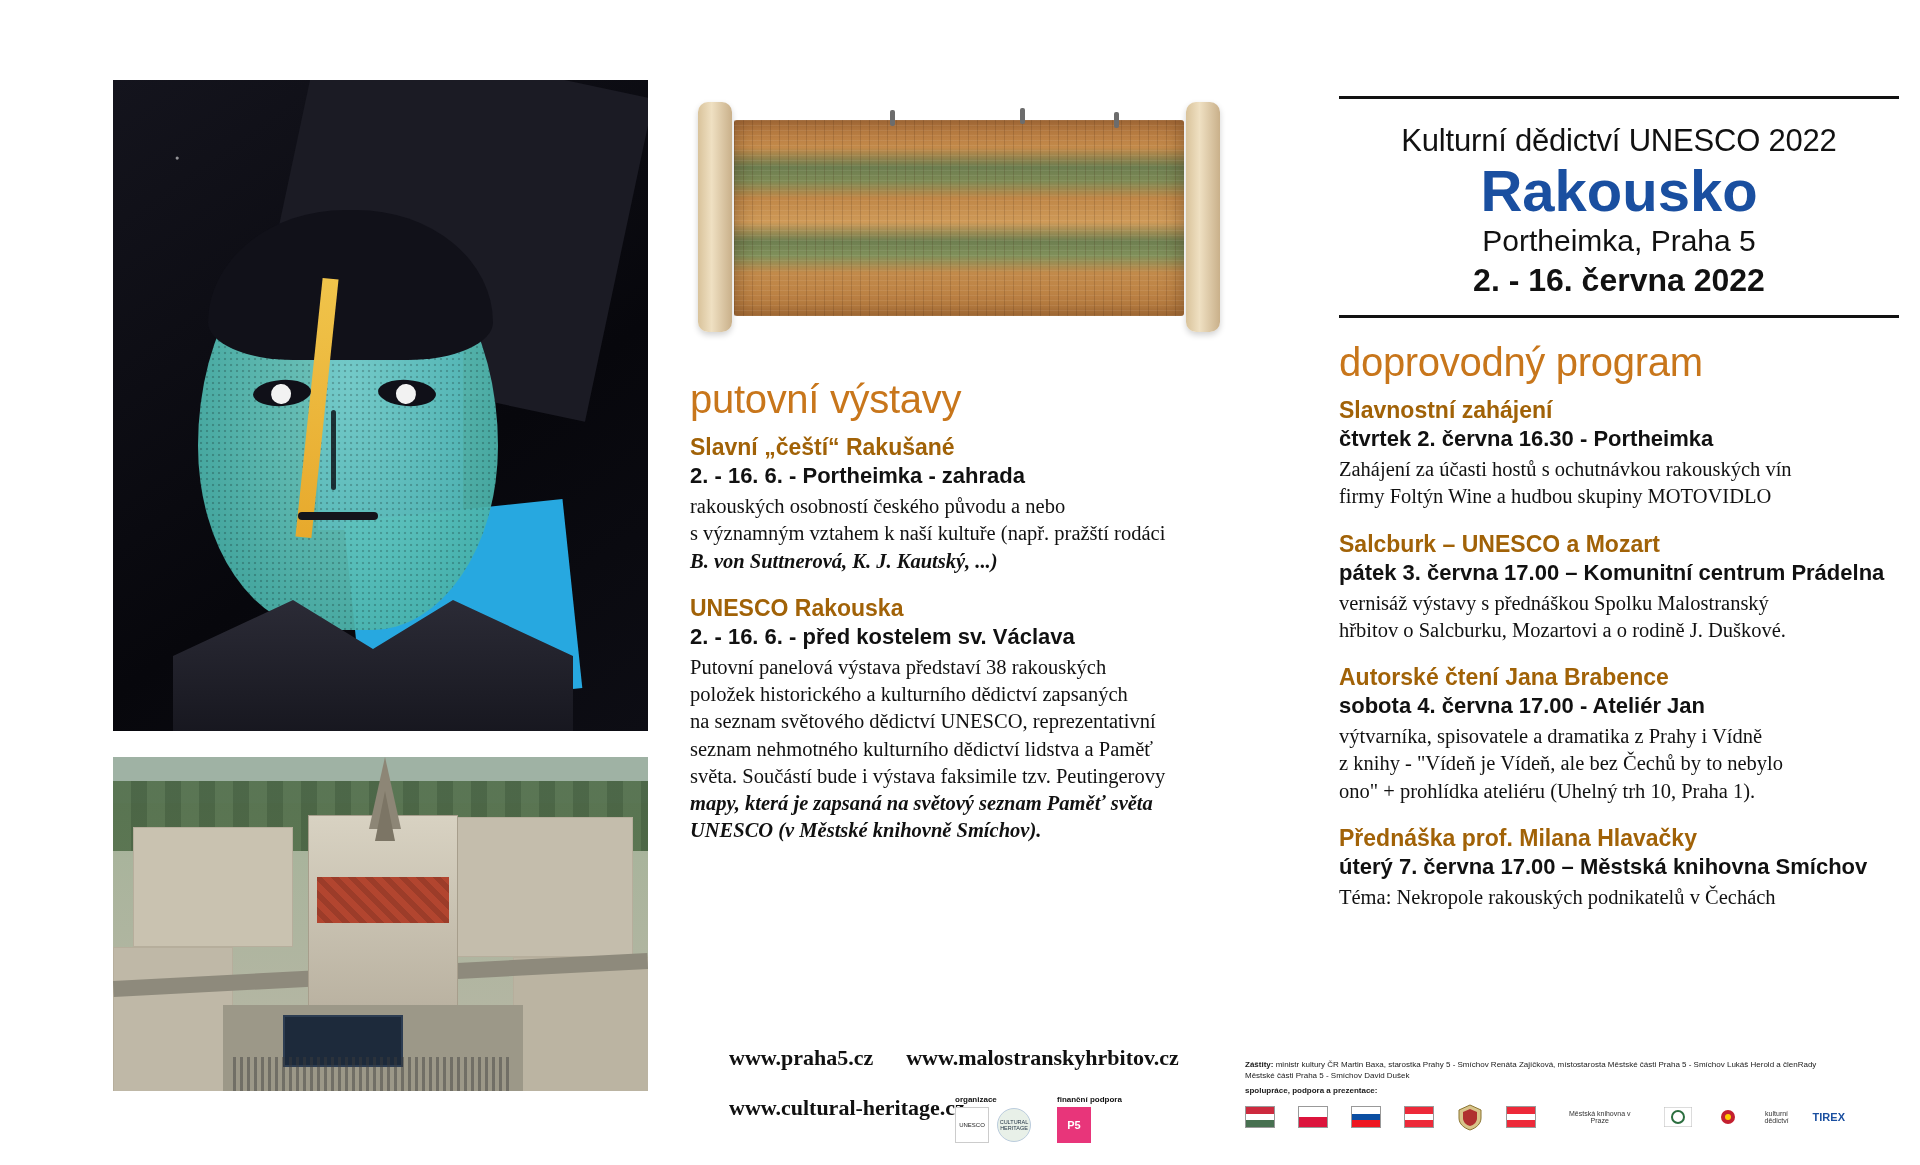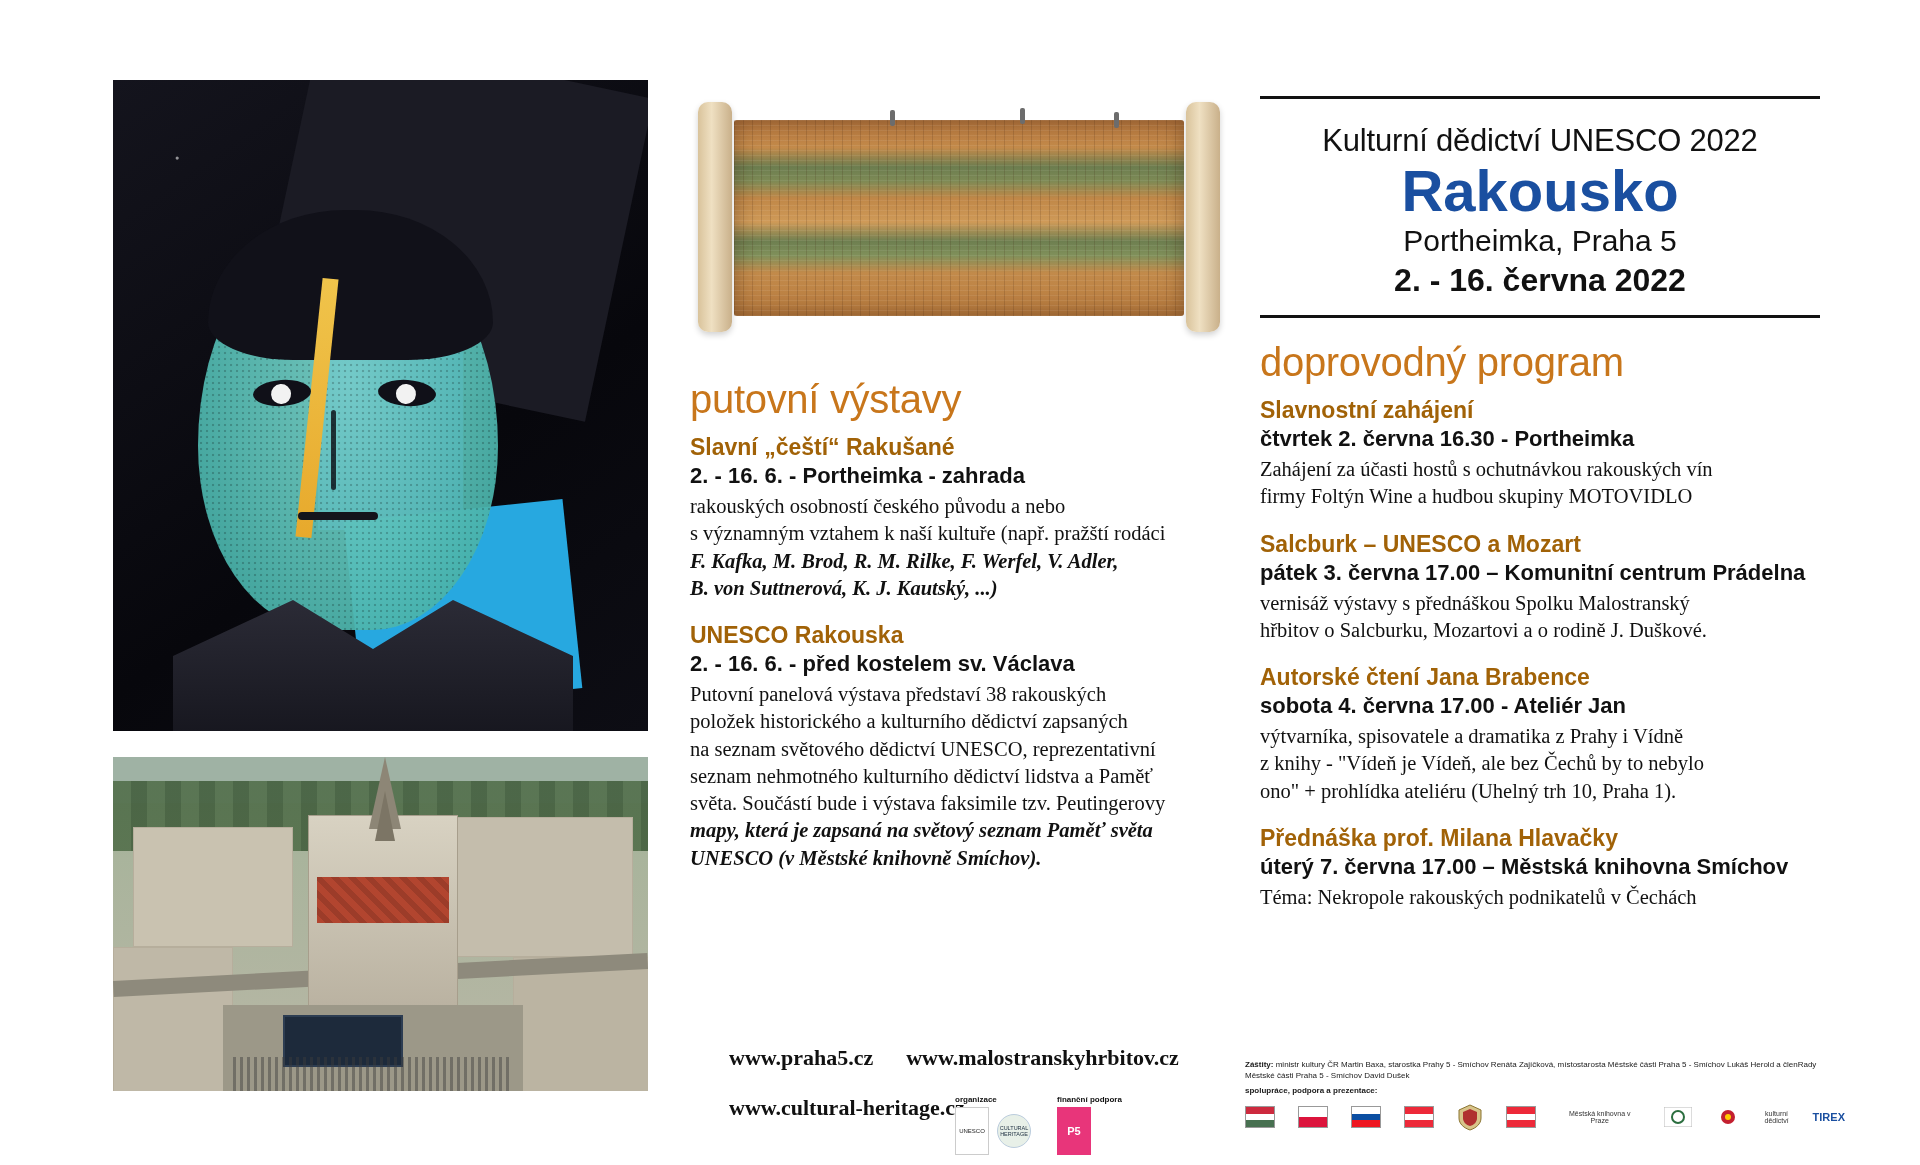--- a/index.html
+++ b/index.html
@@ -223,21 +223,21 @@
   .scroll-photo .pin {
     position: absolute; width: 5px; height: 16px; background:#6c6c6c; border-radius:2px;
   }
   .scroll-photo .pin.p1 { left: 200px; top: 30px; }
   .scroll-photo .pin.p2 { left: 330px; top: 28px; }
   .scroll-photo .pin.p3 { left: 424px; top: 32px; }
 
   
   .col-right {
     position: absolute;
-    left: 1260px;
+    left: 1339px;
     top: 96px;
     width: 560px;
   }
   .rule { border: 0; border-top: 3px solid #111; margin: 0; }
 
   .head-block { text-align: center; padding: 10px 0 4px; }
   .head-line1 {
     font-size: 31px; font-weight: 400; letter-spacing: -.2px; color: #111;
     margin-top: 14px;
   }
@@ -322,21 +322,21 @@
     position: absolute;
     left: 955px;
     top: 1095px;
     display: flex;
     gap: 26px;
     align-items: flex-start;
     font-size: 8px;
   }
   .org-col .cap { font-size: 8px; font-weight: 700; color: #111; margin-bottom: 3px; }
   .org-badges { display: flex; gap: 8px; align-items: center; }
-  .badge { width: 34px; height: 48px; display:flex; align-items:center; justify-content:center; font-size:6px; text-align:center; }
+  .badge { width: 34px; height: 36px; display:flex; align-items:center; justify-content:center; font-size:6px; text-align:center; }
   .badge-unesco { background:#fff; border:1px solid #ccc; color:#222; }
   .badge-circle { width: 34px; height: 34px; border-radius: 50%; background:#e8f0e8; border:1px solid #bcd; color:#234; font-size:5.5px; }
   .badge-p5 { background:#e8357a; color:#fff; font-weight:700; font-size:11px; }
 </style>
 </head>
 <body>
 
 <div class="poster">
 
   <div class="col-images">
@@ -392,21 +392,20 @@
     </div>
 
     <h2 class="section-title">putovní výstavy</h2>
 
     <div class="item">
       <div class="item-head">Slavní „čeští“ Rakušané</div>
       <div class="item-when">2. - 16. 6. - Portheimka - zahrada</div>
       <div class="item-body">
         <div><span>rakouských osobností českého původu a nebo</span></div>
         <div><span>s významným vztahem k naší kultuře (např. pražští rodáci</span></div>
-        <div><i>F. Kafka, M. Brod,  R. M. Rilke, F. Werfel, V. Adler,</i></div>
         <div><i>B. von Suttnerová, K. J. Kautský, ...)</i></div>
       </div>
     </div>
 
     <div class="item">
       <div class="item-head">UNESCO Rakouska</div>
       <div class="item-when">2. - 16. 6. - před kostelem sv. Václava</div>
       <div class="item-body">
         <div><span>Putovní panelová výstava představí 38 rakouských</span></div>
         <div><span>položek historického a kulturního dědictví zapsaných</span></div>

